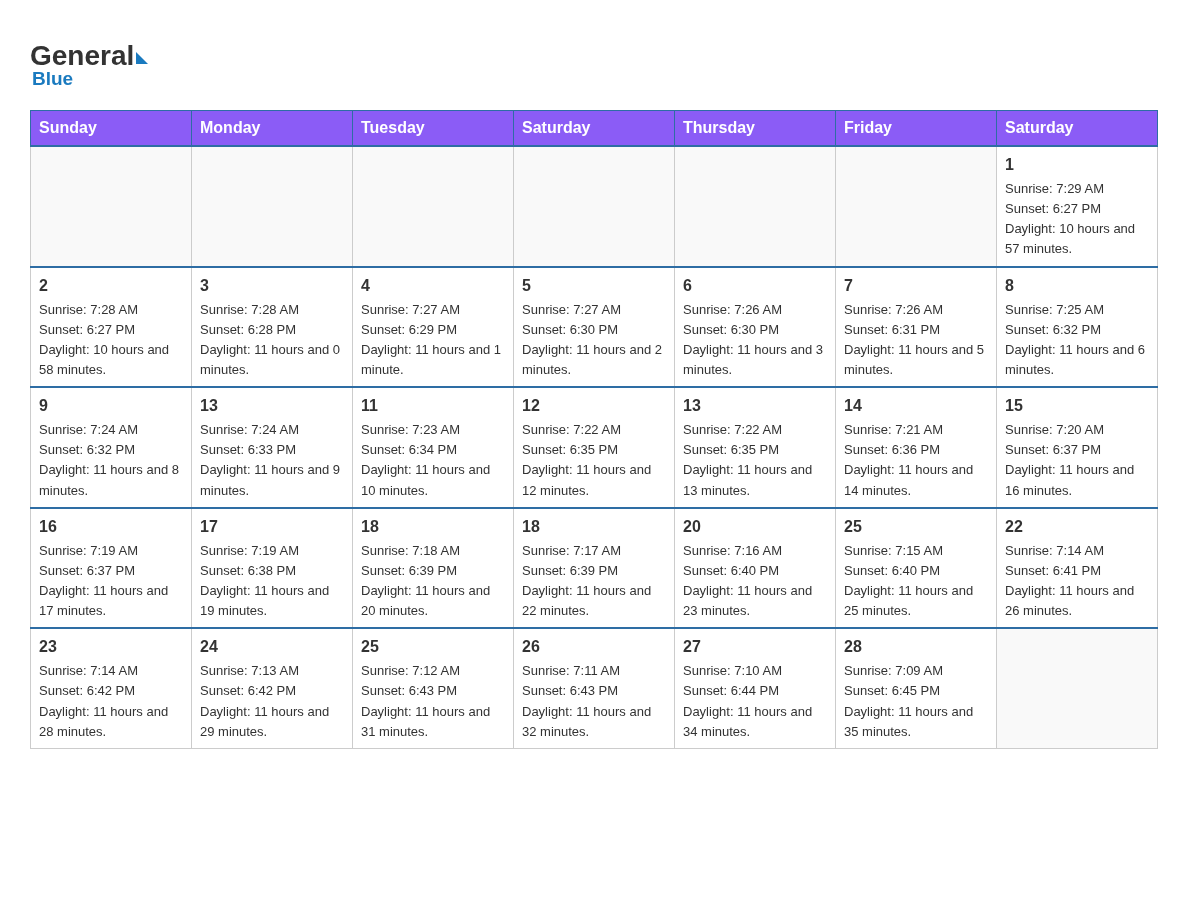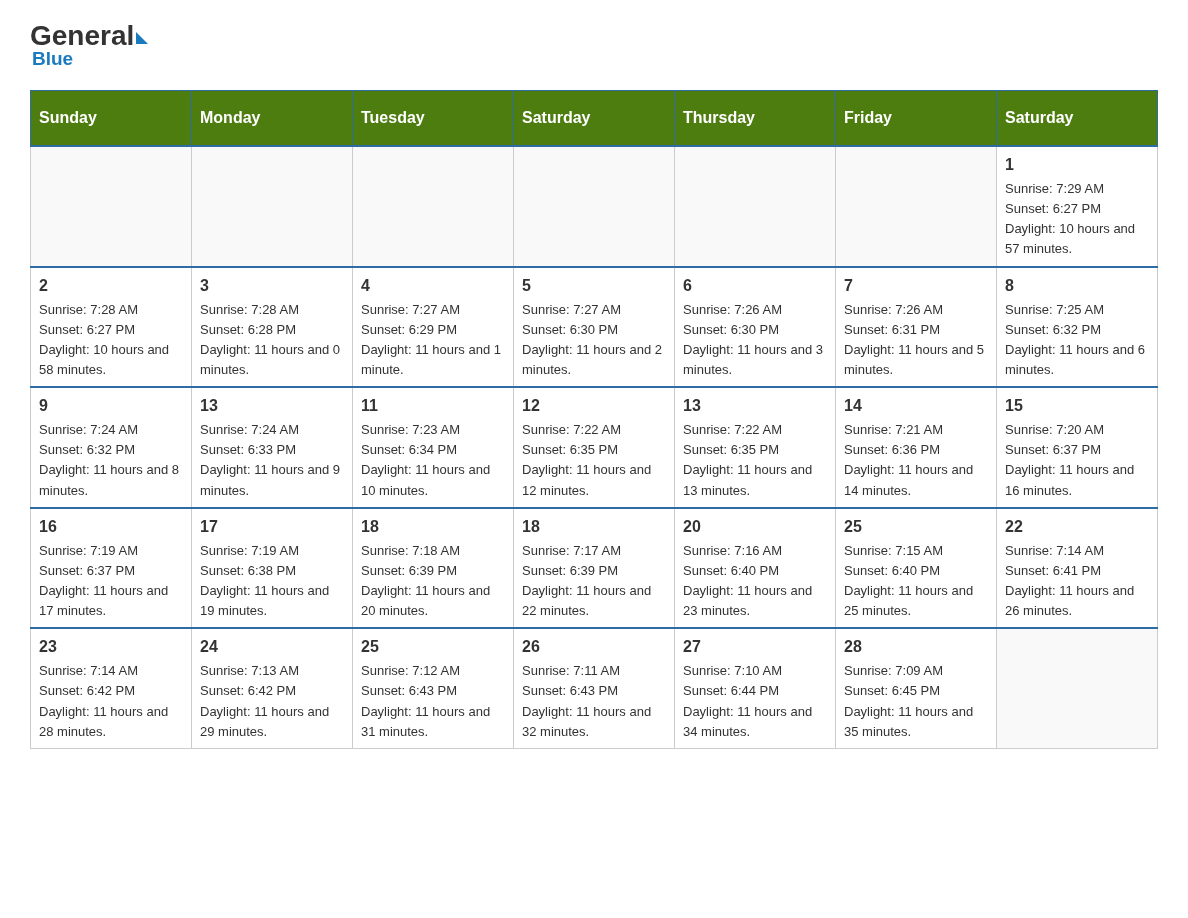--- a/index.html
+++ b/index.html
@@ -16,20 +16,21 @@
       align-items: flex-start;
       margin-bottom: 20px;
     }
     .logo {
       display: flex;
       flex-direction: column;
     }
     .logo-text {
       display: flex;
       align-items: center;
+      margin-top: 20px;
     }
     .logo-general {
       font-size: 28px;
       font-weight: bold;
       color: #333;
     }
     .logo-triangle {
       width: 0;
       height: 0;
       border-left: 12px solid #1a7abf;
@@ -58,25 +59,25 @@
       font-size: 22px;
       color: #444;
       margin-top: 4px;
     }
     .calendar {
       width: 100%;
       border-collapse: collapse;
       border: 1px solid #999;
     }
     .calendar th {
-      background-color: #4d7c0f;
+      background-color: #8b5cf6;
       color: #fff;
       font-size: 16px;
       font-weight: bold;
-      padding: 18px 8px;
+      padding: 8px 8px;
       text-align: left;
       border: 1px solid #2e6da4;
     }
     .calendar td {
       vertical-align: top;
       border: 1px solid #ccc;
       padding: 6px 8px;
       width: 14.28%;
       min-height: 110px;
       font-size: 13px;

